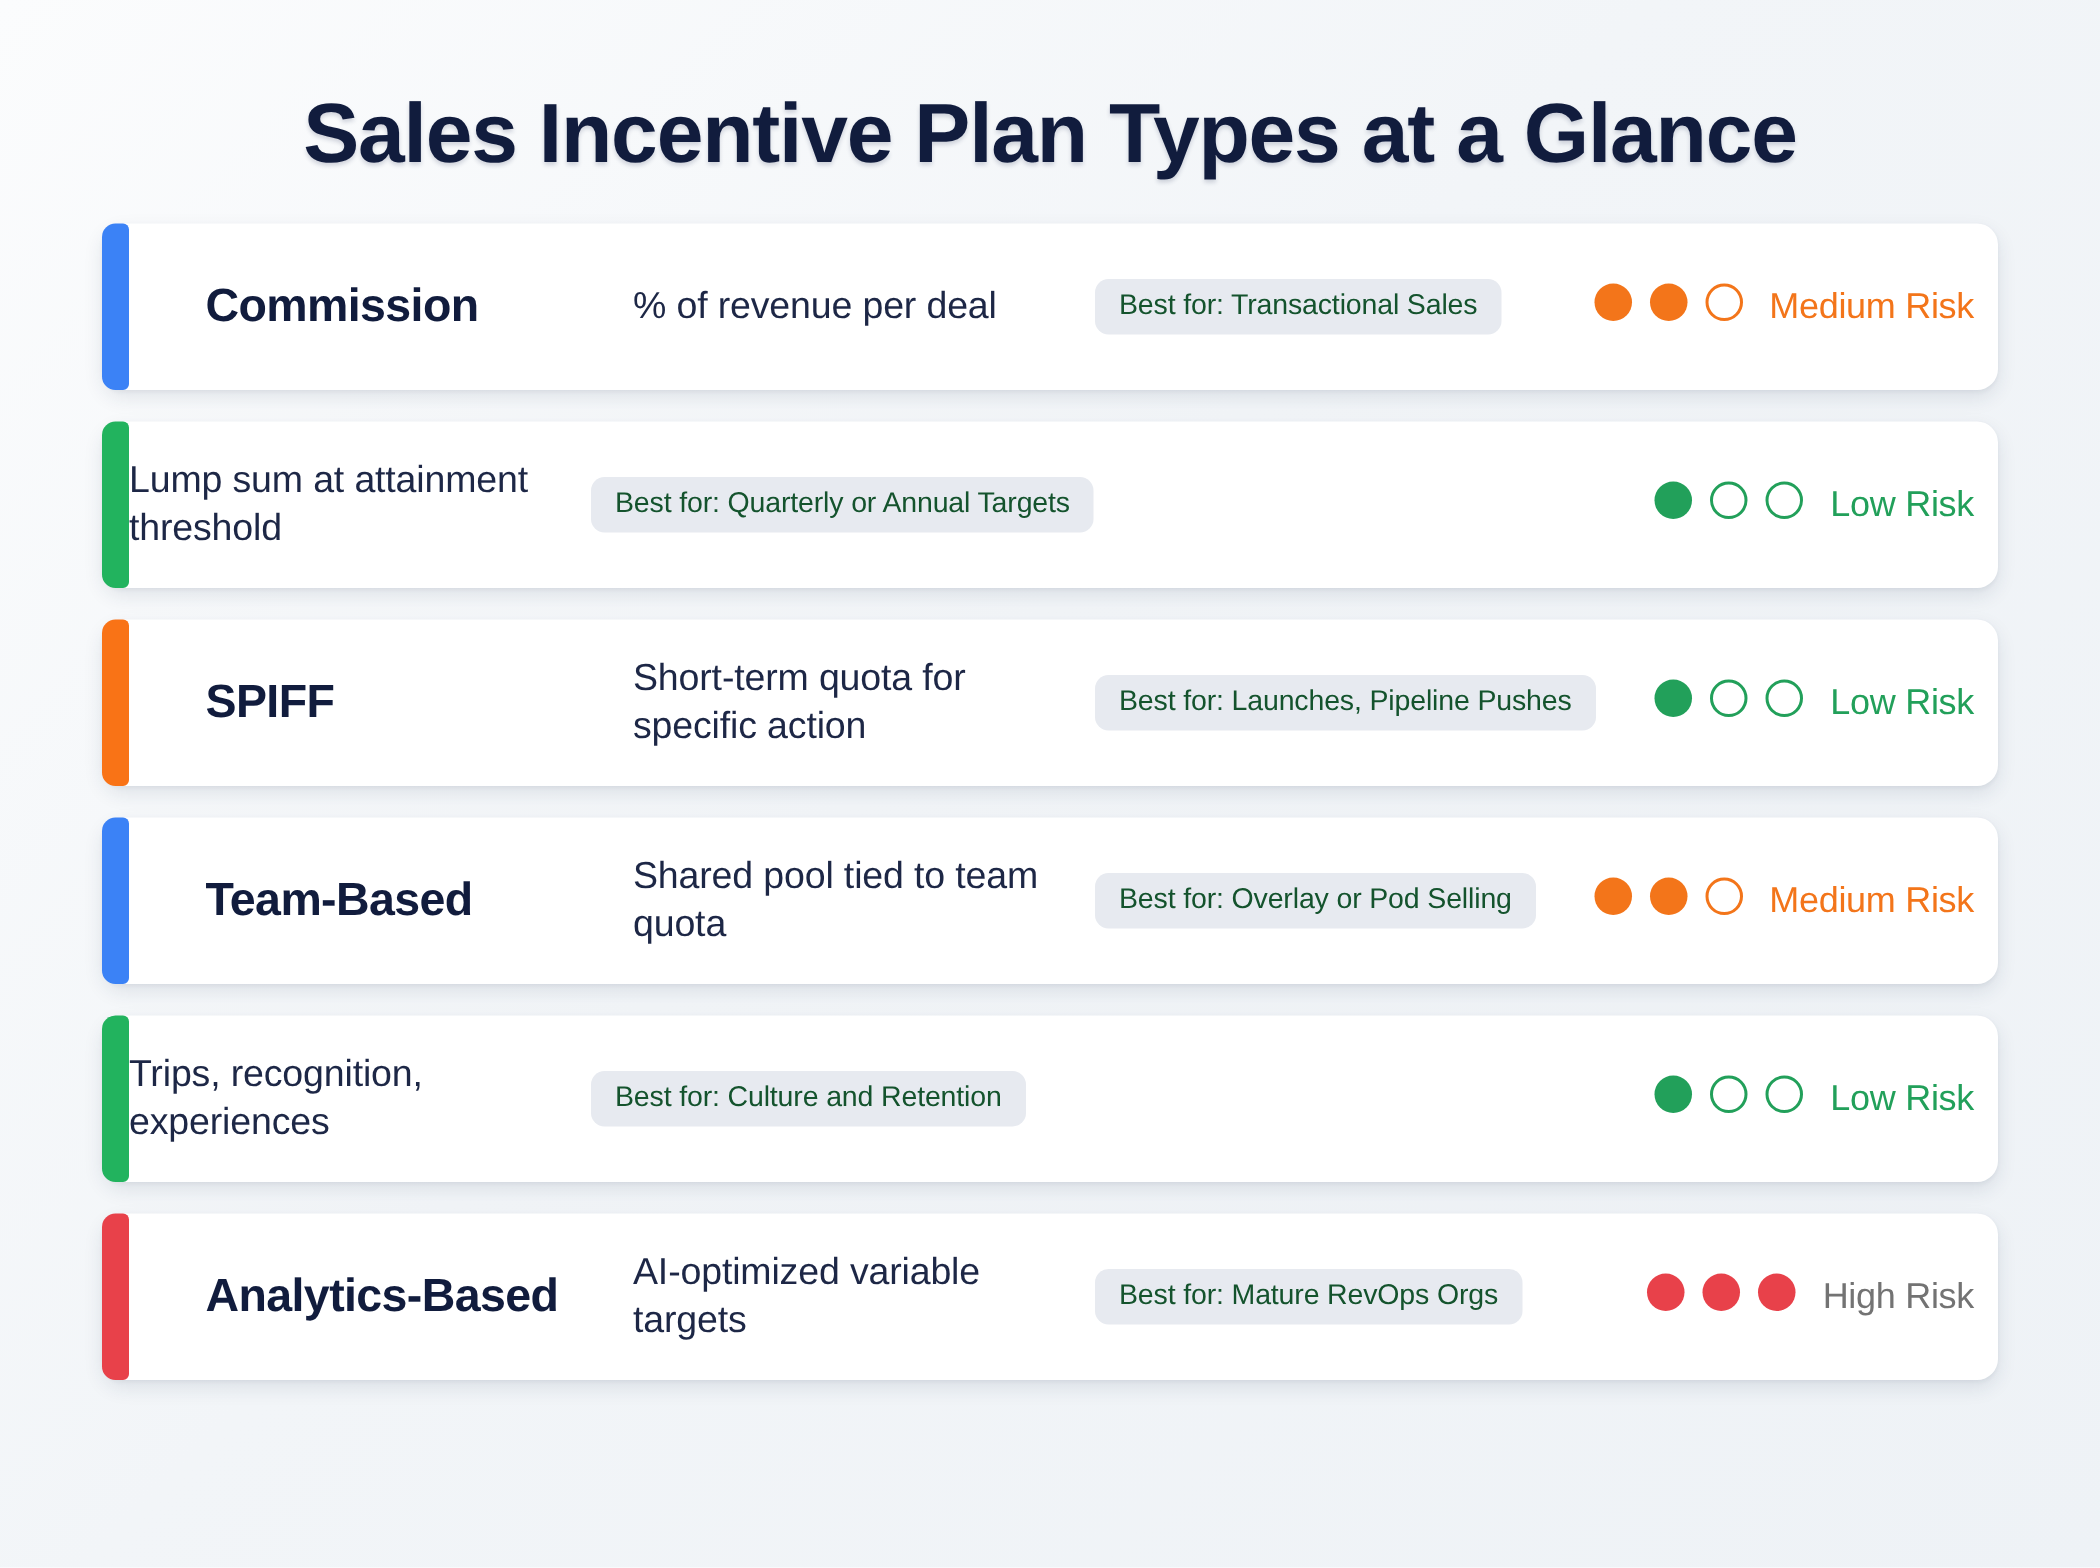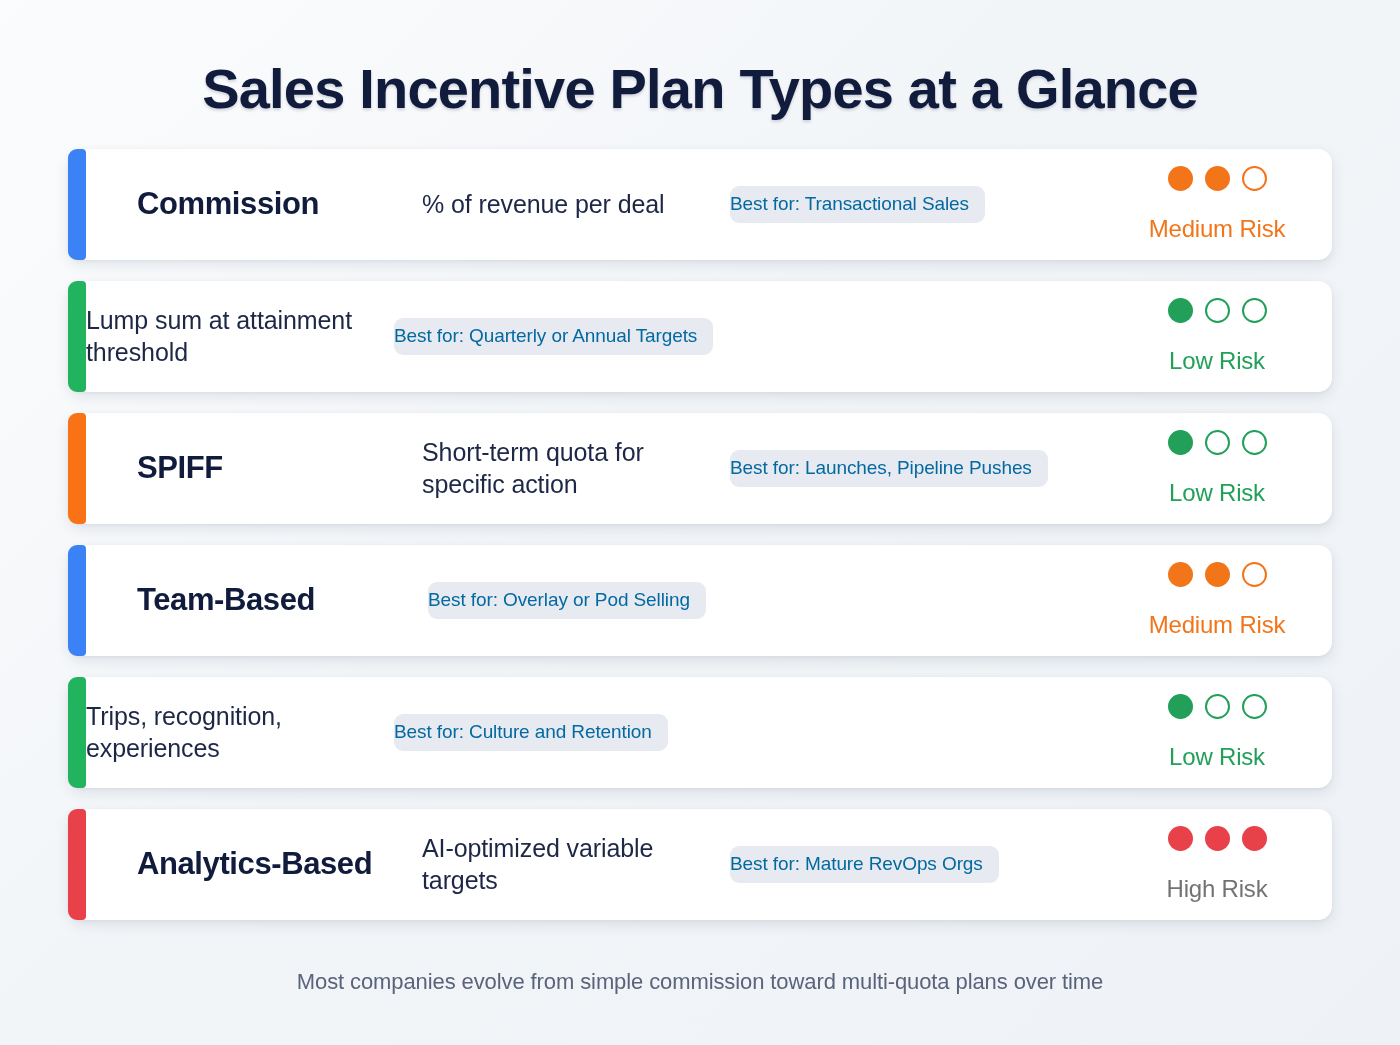--- a/index.html
+++ b/index.html
@@ -101,33 +101,33 @@
     flex: 1 1 auto;
     display: flex;
     align-items: center;
     justify-content: flex-start;
     padding-left: 6px;
   }
 
   .badge {
     display: inline-block;
     background: #e7eaf0;
-    color: #0369a1;
+    color: #14532d;
     font-size: 19px;
-    padding: 7px 16px 8px 0;
+    padding: 7px 16px 8px 16px;
     border-radius: 9px;
     white-space: nowrap;
     letter-spacing: -0.1px;
   }
 
   .col-risk {
     flex: 0 0 214px;
     width: 214px;
     display: flex;
-    flex-direction: column;
+    flex-direction: row;
     align-items: center;
     justify-content: flex-end;
     padding-right: 16px;
     box-sizing: border-box;
     gap: 18px;
   }
 
   .dots {
     display: flex;
     gap: 12px;
@@ -224,20 +224,21 @@
               <span class="dot empty" style="border-color: rgb(34, 160, 90);"></span>
             </div>
             <div class="risk-label" style="color: rgb(34, 160, 90);">Low Risk</div>
           </div>
         </div>
       </div>
       <div class="card">
         <div class="accent" style="background: rgb(59, 130, 246);"></div>
         <div class="card-inner">
           <div class="col-name">Team-Based</div>
+          <div class="col-desc">Shared pool tied to team quota</div>
           <div class="col-badge">
             <span class="badge">Best for: Overlay or Pod Selling</span>
           </div>
           <div class="col-risk">
             <div class="dots">
               <span class="dot" style="background: rgb(243, 117, 26);"></span>
               <span class="dot" style="background: rgb(243, 117, 26);"></span>
               <span class="dot empty" style="border-color: rgb(243, 117, 26);"></span>
             </div>
             <div class="risk-label" style="color: rgb(243, 117, 26);">Medium Risk</div>
@@ -274,15 +275,14 @@
               <span class="dot" style="background: rgb(232, 65, 74);"></span>
               <span class="dot" style="background: rgb(232, 65, 74);"></span>
               <span class="dot" style="background: rgb(232, 65, 74);"></span>
             </div>
             <div class="risk-label" style="color: #737373;">High Risk</div>
           </div>
         </div>
       </div>
     </div>
 
-  <div class="footer">Most companies evolve from simple commission toward multi-quota plans over time</div>
 
 </div>
 
 </body></html>

